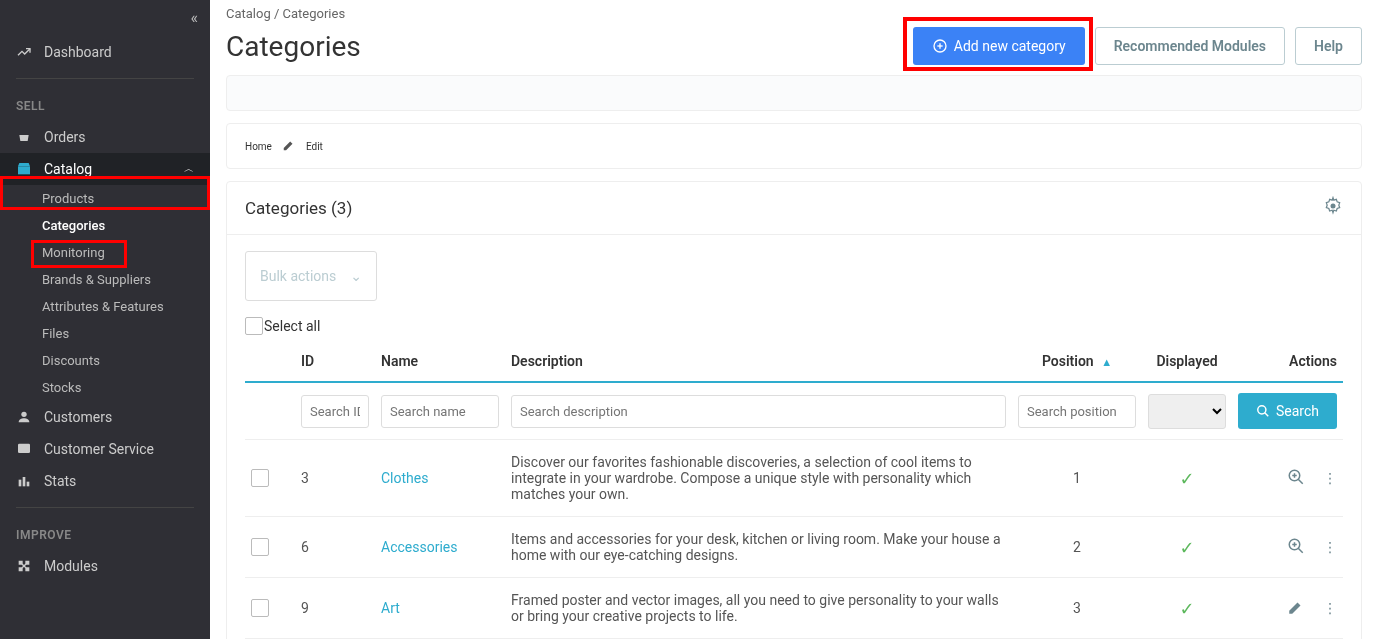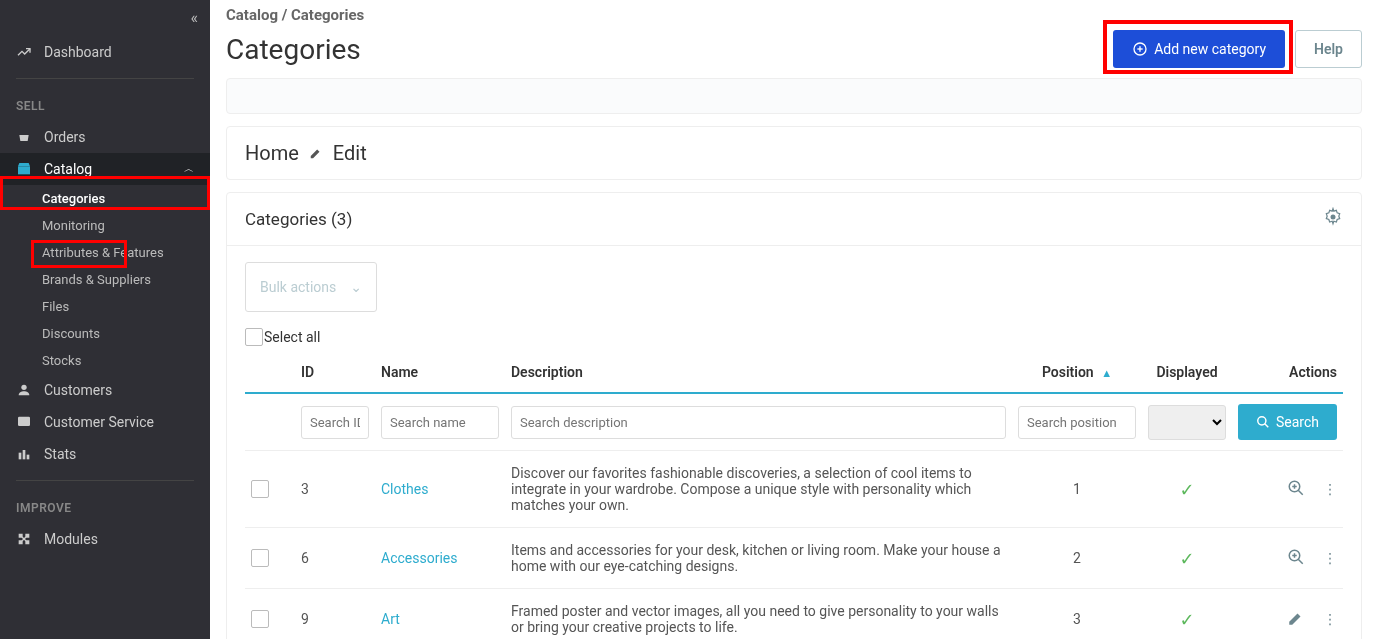--- a/index.html
+++ b/index.html
@@ -16,33 +16,33 @@
 .nav-item .chevron { margin-left: auto; font-size: 10px; }
 .subnav { padding-left: 42px; }
 .subnav .sub-item { padding: 6px 0; color: #bbb; font-size: 13px; cursor: pointer; }
 .subnav .sub-item.active { color: #fff; font-weight: 500; }
 .red-box-1 { position: absolute; border: 3px solid #ff0000; pointer-events: none; }
 .box-catalog { left: 0; top: 176px; width: 210px; height: 34px; }
 .box-categories { left: 31px; top: 240px; width: 96px; height: 28px; }
 
 
 .main { flex: 1; background: #fff; overflow-y: auto; padding: 0 16px 20px; }
-.breadcrumb { font-size: 15px; color: #666; padding: 6px 0; font-weight: bold; }
+.breadcrumb { font-size: 13px; color: #666; padding: 6px 0; }
 .page-header { display: flex; align-items: center; margin-bottom: 10px; }
 .page-title { font-size: 28px; color: #333; font-weight: 400; }
 .header-actions { margin-left: auto; display: flex; gap: 10px; align-items: center; position: relative; }
 .btn { padding: 10px 18px; border-radius: 3px; font-size: 14px; cursor: pointer; border: 1px solid transparent; display: inline-flex; align-items: center; gap: 6px; }
-.btn-primary { background: #1d4ed8; color: #fff; }
+.btn-primary { background: #3b82f6; color: #fff; }
 .btn-outline { background: #fff; color: #6c868e; border: 1px solid #bbcdd2; font-weight: 600; }
 .red-box-2 { position: absolute; border: 4px solid #ff0000; left: -10px; top: -10px; width: 190px; height: 54px; pointer-events: none; }
 
 .spacer-panel { background: #fafbfc; border: 1px solid #eee; border-radius: 4px; height: 36px; margin-bottom: 12px; }
 
 .panel { background: #fff; border: 1px solid #eee; border-radius: 4px; margin-bottom: 12px; }
-.crumb-panel { padding: 14px 18px; display: flex; align-items: center; gap: 10px; font-size: 20px; color: #333; }
+.crumb-panel { padding: 14px 18px; display: flex; align-items: center; gap: 10px; font-size: 10px; color: #333; }
 .crumb-panel .edit-icon { color: #555; }
 
 .table-panel-header { display: flex; align-items: center; padding: 14px 18px; border-bottom: 1px solid #eee; }
 .table-panel-title { font-size: 17px; color: #333; }
 .table-panel-title .count { color: #333; }
 .gear-icon { margin-left: auto; color: #6c868e; cursor: pointer; }
 
 .table-body { padding: 16px 18px; }
 .bulk-actions { border: 1px solid #ddd; padding: 16px 14px; border-radius: 3px; color: #bbcdd2; display: inline-flex; align-items: center; gap: 14px; font-size: 14px; cursor: pointer; }
 .select-all { display: flex; align-items: center; gap: 1px; margin: 16px 0 10px; font-size: 14px; color: #333; }
@@ -105,24 +105,25 @@
           <rect x="3" y="8" width="18" height="12"></rect>
           <path d="M3 8l2-5h14l2 5"></path>
         </svg>
     </span>
     <span>Catalog</span>
     <span class="chevron">︿</span>
   </div>
   <div class="red-box-1 box-catalog"></div>
 
   <div class="subnav">
+    <div class="sub-item">Products</div>
     <div class="sub-item active">Categories</div>
     <div class="sub-item">Monitoring</div>
+    <div class="sub-item">Brands &amp; Suppliers</div>
     <div class="sub-item">Attributes &amp; Features</div>
-    <div class="sub-item">Brands &amp; Suppliers</div>
     <div class="sub-item">Files</div>
     <div class="sub-item">Discounts</div>
     <div class="sub-item">Stocks</div>
   </div>
   <div class="red-box-1 box-categories"></div>
 
   <div class="nav-item">
     <span class="icon">
       <svg width="16" height="16" viewBox="0 0 24 24" fill="#ccc">
           <circle cx="12" cy="8" r="4"></circle>
@@ -175,20 +176,23 @@
         <button class="btn btn-primary">
           <svg width="16" height="16" viewBox="0 0 24 24" fill="none" stroke="#fff" stroke-width="2">
               <circle cx="12" cy="12" r="9"></circle>
               <line x1="12" y1="8" x2="12" y2="16"></line>
               <line x1="8" y1="12" x2="16" y2="12"></line>
             </svg>
           <span>Add new category</span>
         </button>
         <div class="red-box-2"></div>
       </div>
+      <button class="btn btn-outline">
+        <span>Recommended Modules</span>
+      </button>
       <button class="btn btn-outline">
         <span>Help</span>
       </button>
     </div>
   </div>
 
   <div class="spacer-panel"></div>
 
   <div class="panel crumb-panel">
     <span>Home</span>

